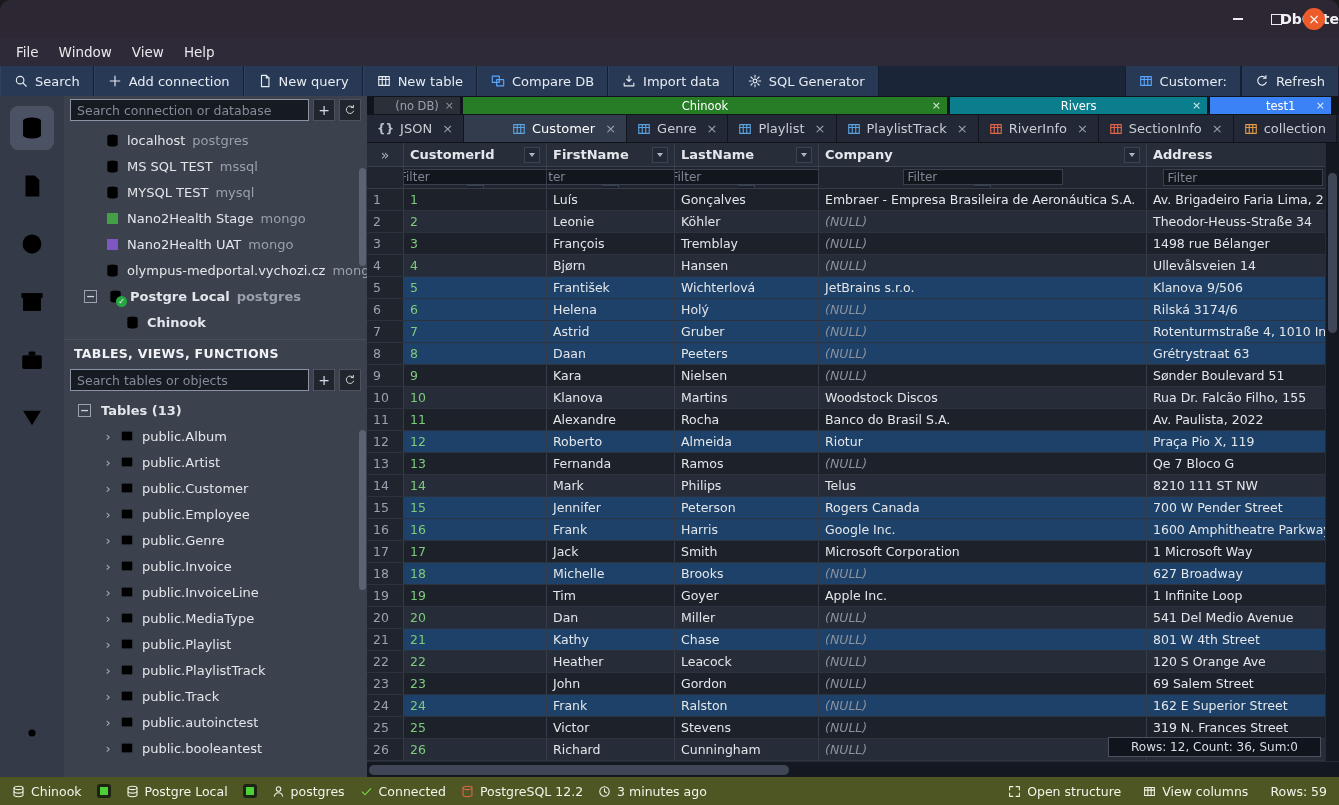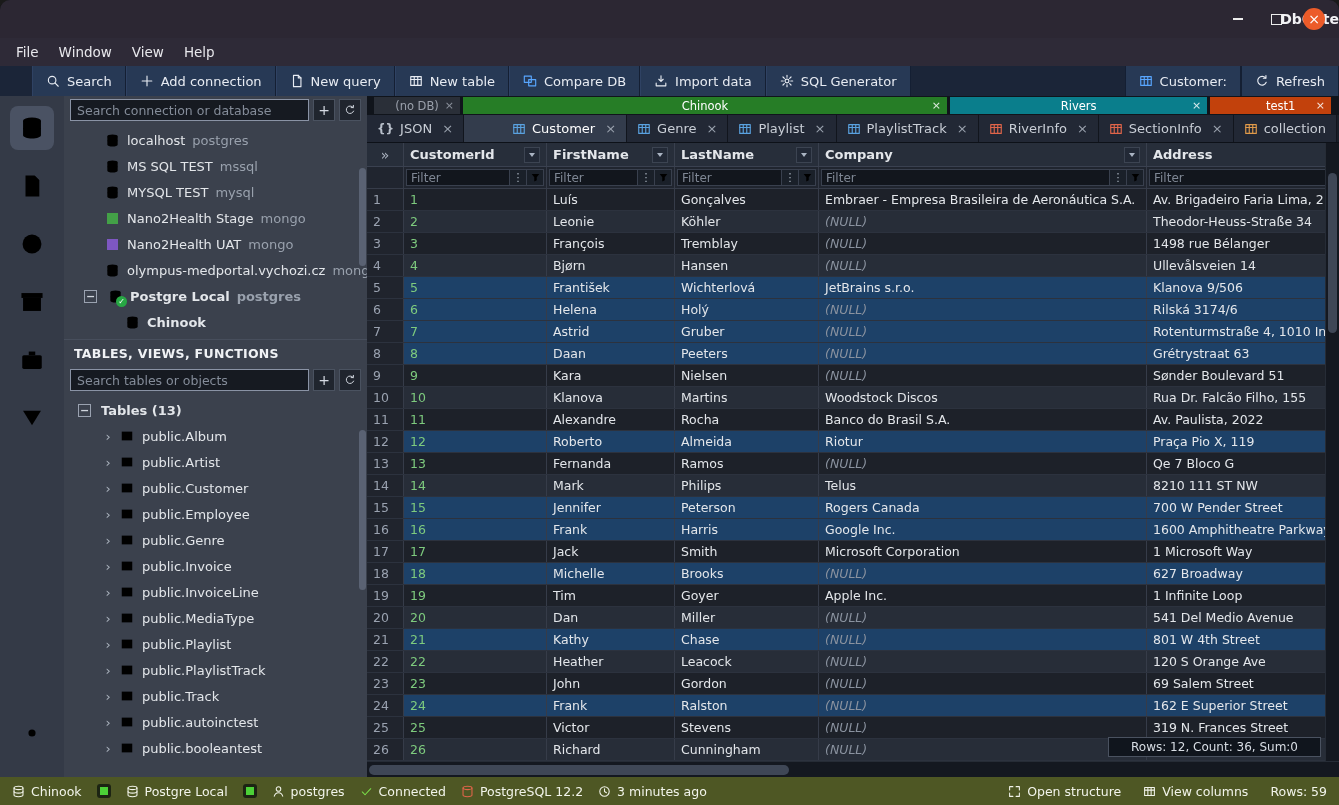--- a/index.html
+++ b/index.html
@@ -17,21 +17,21 @@
   .win-max::after { content:""; width:9px; height:9px; border:1.5px solid #ececec; display:block; }
   .win-close { background:#ec5b29; border-radius:50%; font-size:14px; }
   .win-close::after { content:"×"; color:#fff; margin-top:-1px; }
 
   
   .menubar { height:28px; background:#2e2a37; display:flex; align-items:center; padding-left:6px; }
   .menu-item { padding:3px 10px; font-size:13.5px; color:#e8e8ec; }
 
   
   .toolbar { height:30px; background:#1b2538; display:flex; justify-content:space-between; }
-  .tb-group { display:flex; align-items:stretch;margin-left:32px; }
+  .tb-group { display:flex; align-items:stretch; }
   .tb-btn { display:flex; align-items:center; gap:7px; padding:0 13px; background:#273955;
             border-right:1px solid #141f33; border-left:1px solid #2f4263; color:#e7ebf2; font-size:13px; cursor:default; }
   .toolbar-right .tb-btn { border-left:1px solid #141f33; }
   .ic svg { display:block; fill:none; stroke:currentColor; stroke-width:1.3; stroke-linecap:round; stroke-linejoin:round; }
   .tb-btn .ic svg { width:14px; height:14px; }
   .ic.blue { color:#58a6ff; }
 
   
   .content { display:flex; height:681px; }
 
@@ -96,21 +96,21 @@
   .gc { display:flex; align-items:center; padding:0 6px; border-right:1px solid #363c49; overflow:hidden; white-space:nowrap; }
   .c0 { width:37px; flex:none; } .c1 { width:143px; flex:none; } .c2 { width:128px; flex:none; }
   .c3 { width:144px; flex:none; } .c4 { width:328px; flex:none; } .c5 { flex:1; min-width:0; }
   .g-row.header { height:24px; background:#272e3a; border-bottom:1px solid #3a4150; font-weight:bold; }
   .g-row.header .gc { border-right:1px solid #39404e; }
   .corner { justify-content:center; color:#aab2bf; font-weight:normal; font-size:14px; }
   .dd { width:16px; height:16px; margin-left:auto; flex:none; background:#222936; border:1px solid #3c4452;
         display:flex; align-items:center; justify-content:center; }
   .tri { width:0; height:0; border-left:3.5px solid transparent; border-right:3.5px solid transparent; border-top:4.5px solid #aab4c2; }
   .g-row.filter { background:#20252f; border-bottom:1px solid #363c49; }
-  .g-row.filter .gc { padding:2px 2px; }
+  .g-row.filter .gc { padding:2px 2px;flex-direction:column; }
   .g-row.filter input { flex:1; min-width:0; height:17px; background:#12161d; border:1px solid #39404e; color:#d0d5dc;
                         font-size:12px; padding:0 4px; font-family:inherit; outline:none; }
   .g-row.filter input::placeholder { color:#7f8794; }
   .fbtn { width:17px; height:17px; flex:none; background:#1a2029; border:1px solid #39404e; border-left:none;
           display:flex; align-items:center; justify-content:center; color:#aab2bf; font-size:11px; }
   .fbtn.funnel { color:#58a6ff; }
   .fbtn svg { width:11px; height:11px; }
   .g-row.data { border-bottom:1px solid #2c323e; font-size:12.5px; }
   .g-row.data.odd .dcell { background:#1d2129; }
   .g-row.data.even .dcell { background:#272d38; }
@@ -553,21 +553,21 @@
             <span class="x">×</span>
           </div>
           <div class="dbtab" style="background: rgb(38, 125, 38); flex: 4.8 1 0%;">
             <span class="lbl">Chinook</span>
             <span class="x">×</span>
           </div>
           <div class="dbtab" style="background: rgb(10, 126, 140); flex: 2.55 1 0%;">
             <span class="lbl">Rivers</span>
             <span class="x">×</span>
           </div>
-          <div class="dbtab" style="background: #c2410c; flex: 1 1 0%; padding-left: 20px;">
+          <div class="dbtab" style="background: #3b82f6; flex: 1 1 0%; padding-left: 20px;">
             <span class="lbl">test1</span>
             <span class="x">×</span>
           </div>
         </div>
       <div class="filetabs">
           <div class="ftab">
             <span class="braces">{}</span>
             <span class="lbl">JSON</span>
             <span class="x">×</span>
           </div>

